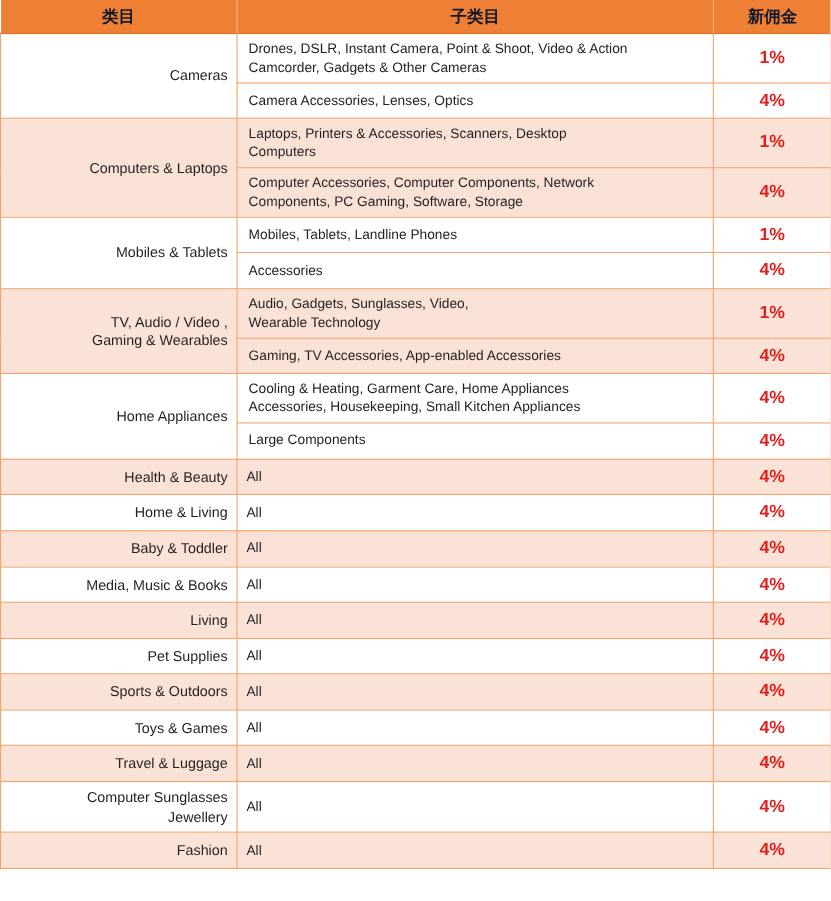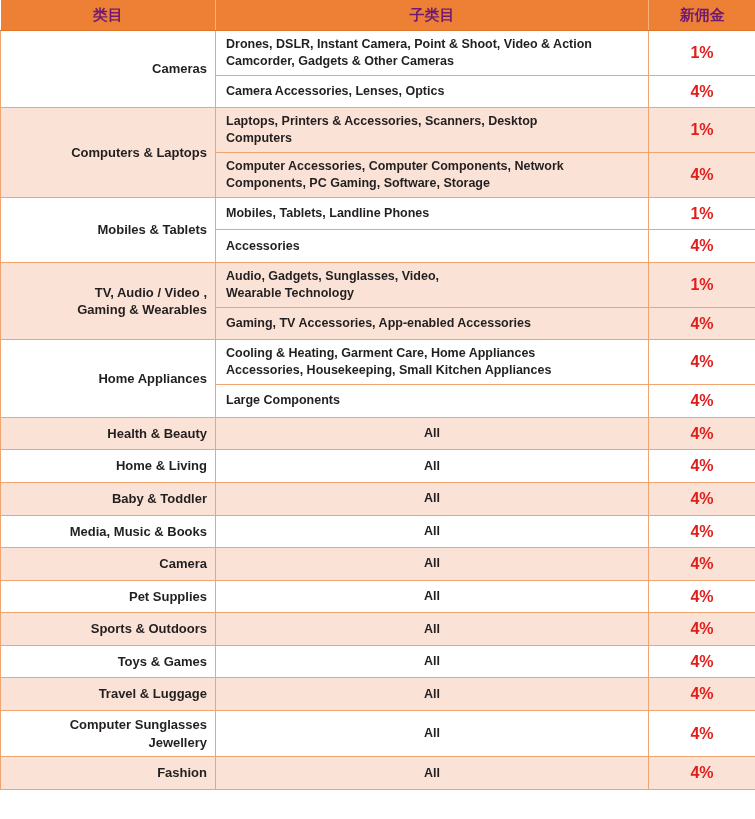--- a/index.html
+++ b/index.html
@@ -20,53 +20,52 @@
     table-layout: fixed;
   }
 
   col.col-category { width: 215px; }
   col.col-subcategory { width: 433px; }
   col.col-commission { width: 107px; }
 
   
   thead th {
     background: #ED8034;
-    color: #701a75;
+    color: #0f172a;
     font-size: 15px;
     font-weight: bold;
     text-align: center;
     height: 30px;
     padding: 0;
     border-right: 1px solid #F6B07A;
     border-bottom: 1px solid #E0762C;
   }
   thead th:last-child { border-right: none; }
 
   
   tbody td {
     border: 1px solid #F0A571;
     padding: 5px 8px;
     vertical-align: middle;
     font-size: 12.5px;
     color: #231f20;
     line-height: 1.35;
-    font-weight: bold;
   }
 
   td.cat {
     padding-left: 10px;
     font-size: 13px;
     text-align: right;
   }
   td.sub {
     text-align: left;
     padding-left: 10px;
   }
   td.sub.center {
-    text-align: center;
+    text-align: left;
     padding-left: 8px;
     margin-top: 12px;
   }
   td.pct {
     text-align: center;
     color: #E01F1C;
     font-weight: bold;
     font-size: 16px;
   }
 
@@ -172,21 +171,21 @@
         <td class="cat bg-peach" rowspan="1">Baby &amp; Toddler</td>
         <td class="sub bg-peach center">All</td>
         <td class="pct bg-peach">4%</td>
       </tr>
       <tr class="band-white">
         <td class="cat bg-white" rowspan="1">Media, Music &amp; Books</td>
         <td class="sub bg-white center">All</td>
         <td class="pct bg-white">4%</td>
       </tr>
       <tr class="band-peach">
-        <td class="cat bg-peach" rowspan="1">Camera</td>
+        <td class="cat bg-peach" rowspan="1">Living</td>
         <td class="sub bg-peach center">All</td>
         <td class="pct bg-peach">4%</td>
       </tr>
       <tr class="band-white">
         <td class="cat bg-white" rowspan="1">Pet Supplies</td>
         <td class="sub bg-white center">All</td>
         <td class="pct bg-white">4%</td>
       </tr>
       <tr class="band-peach">
         <td class="cat bg-peach" rowspan="1">Sports &amp; Outdoors</td>

